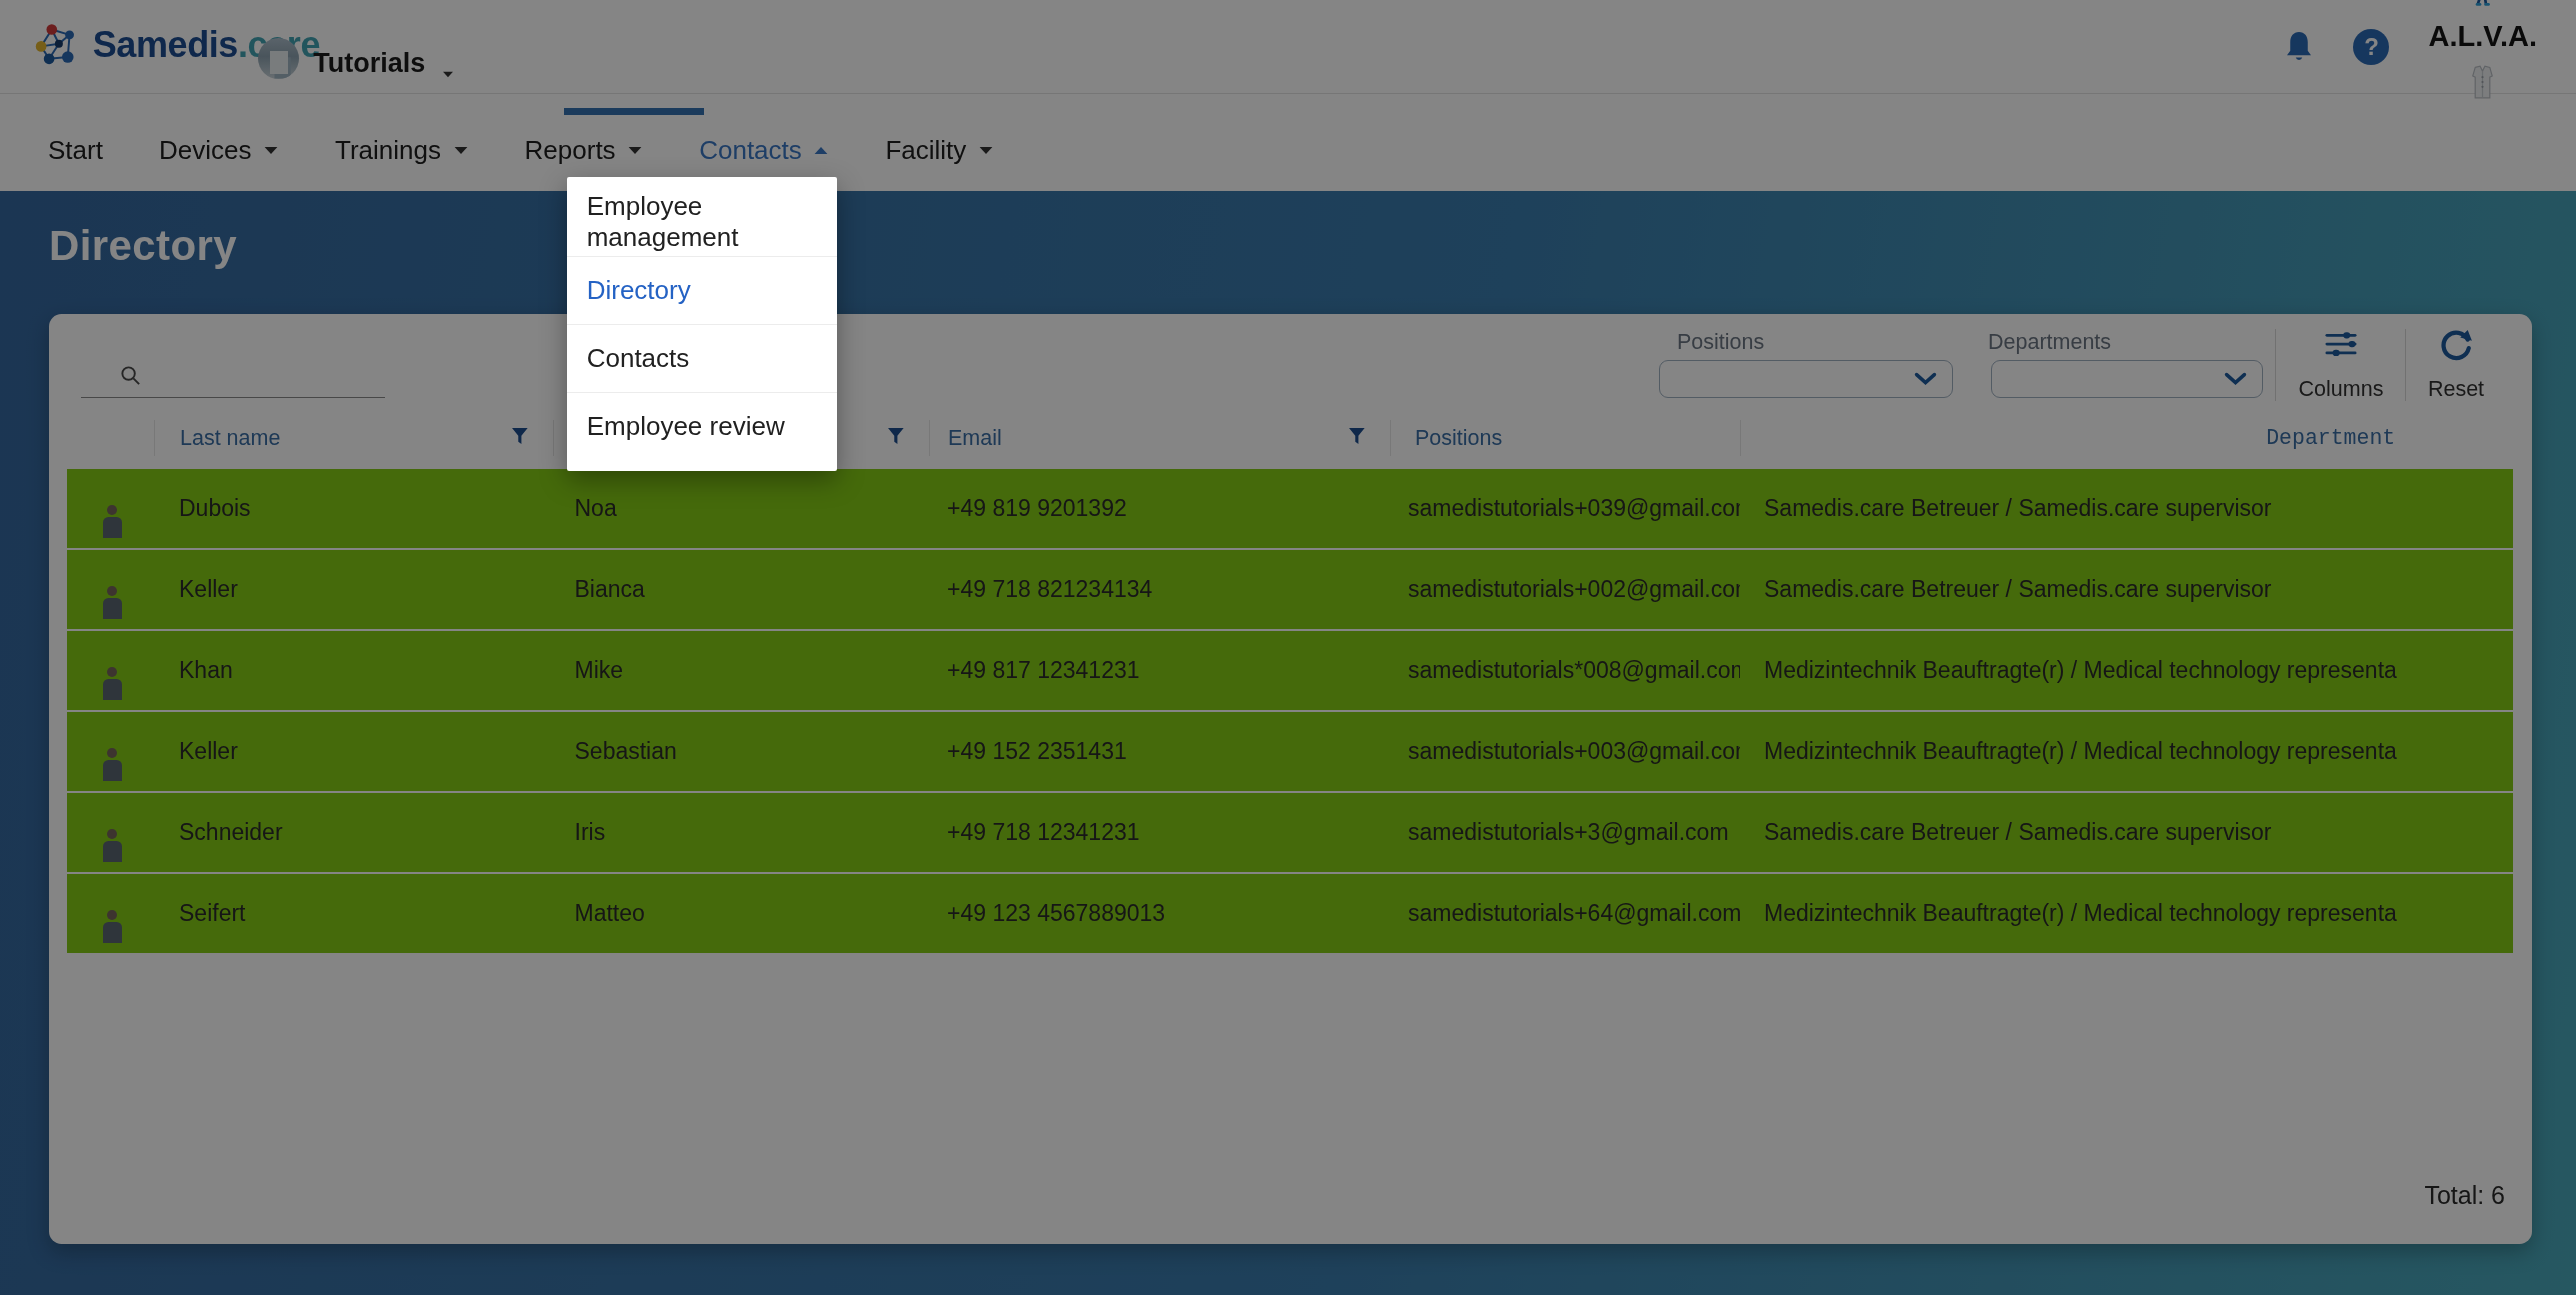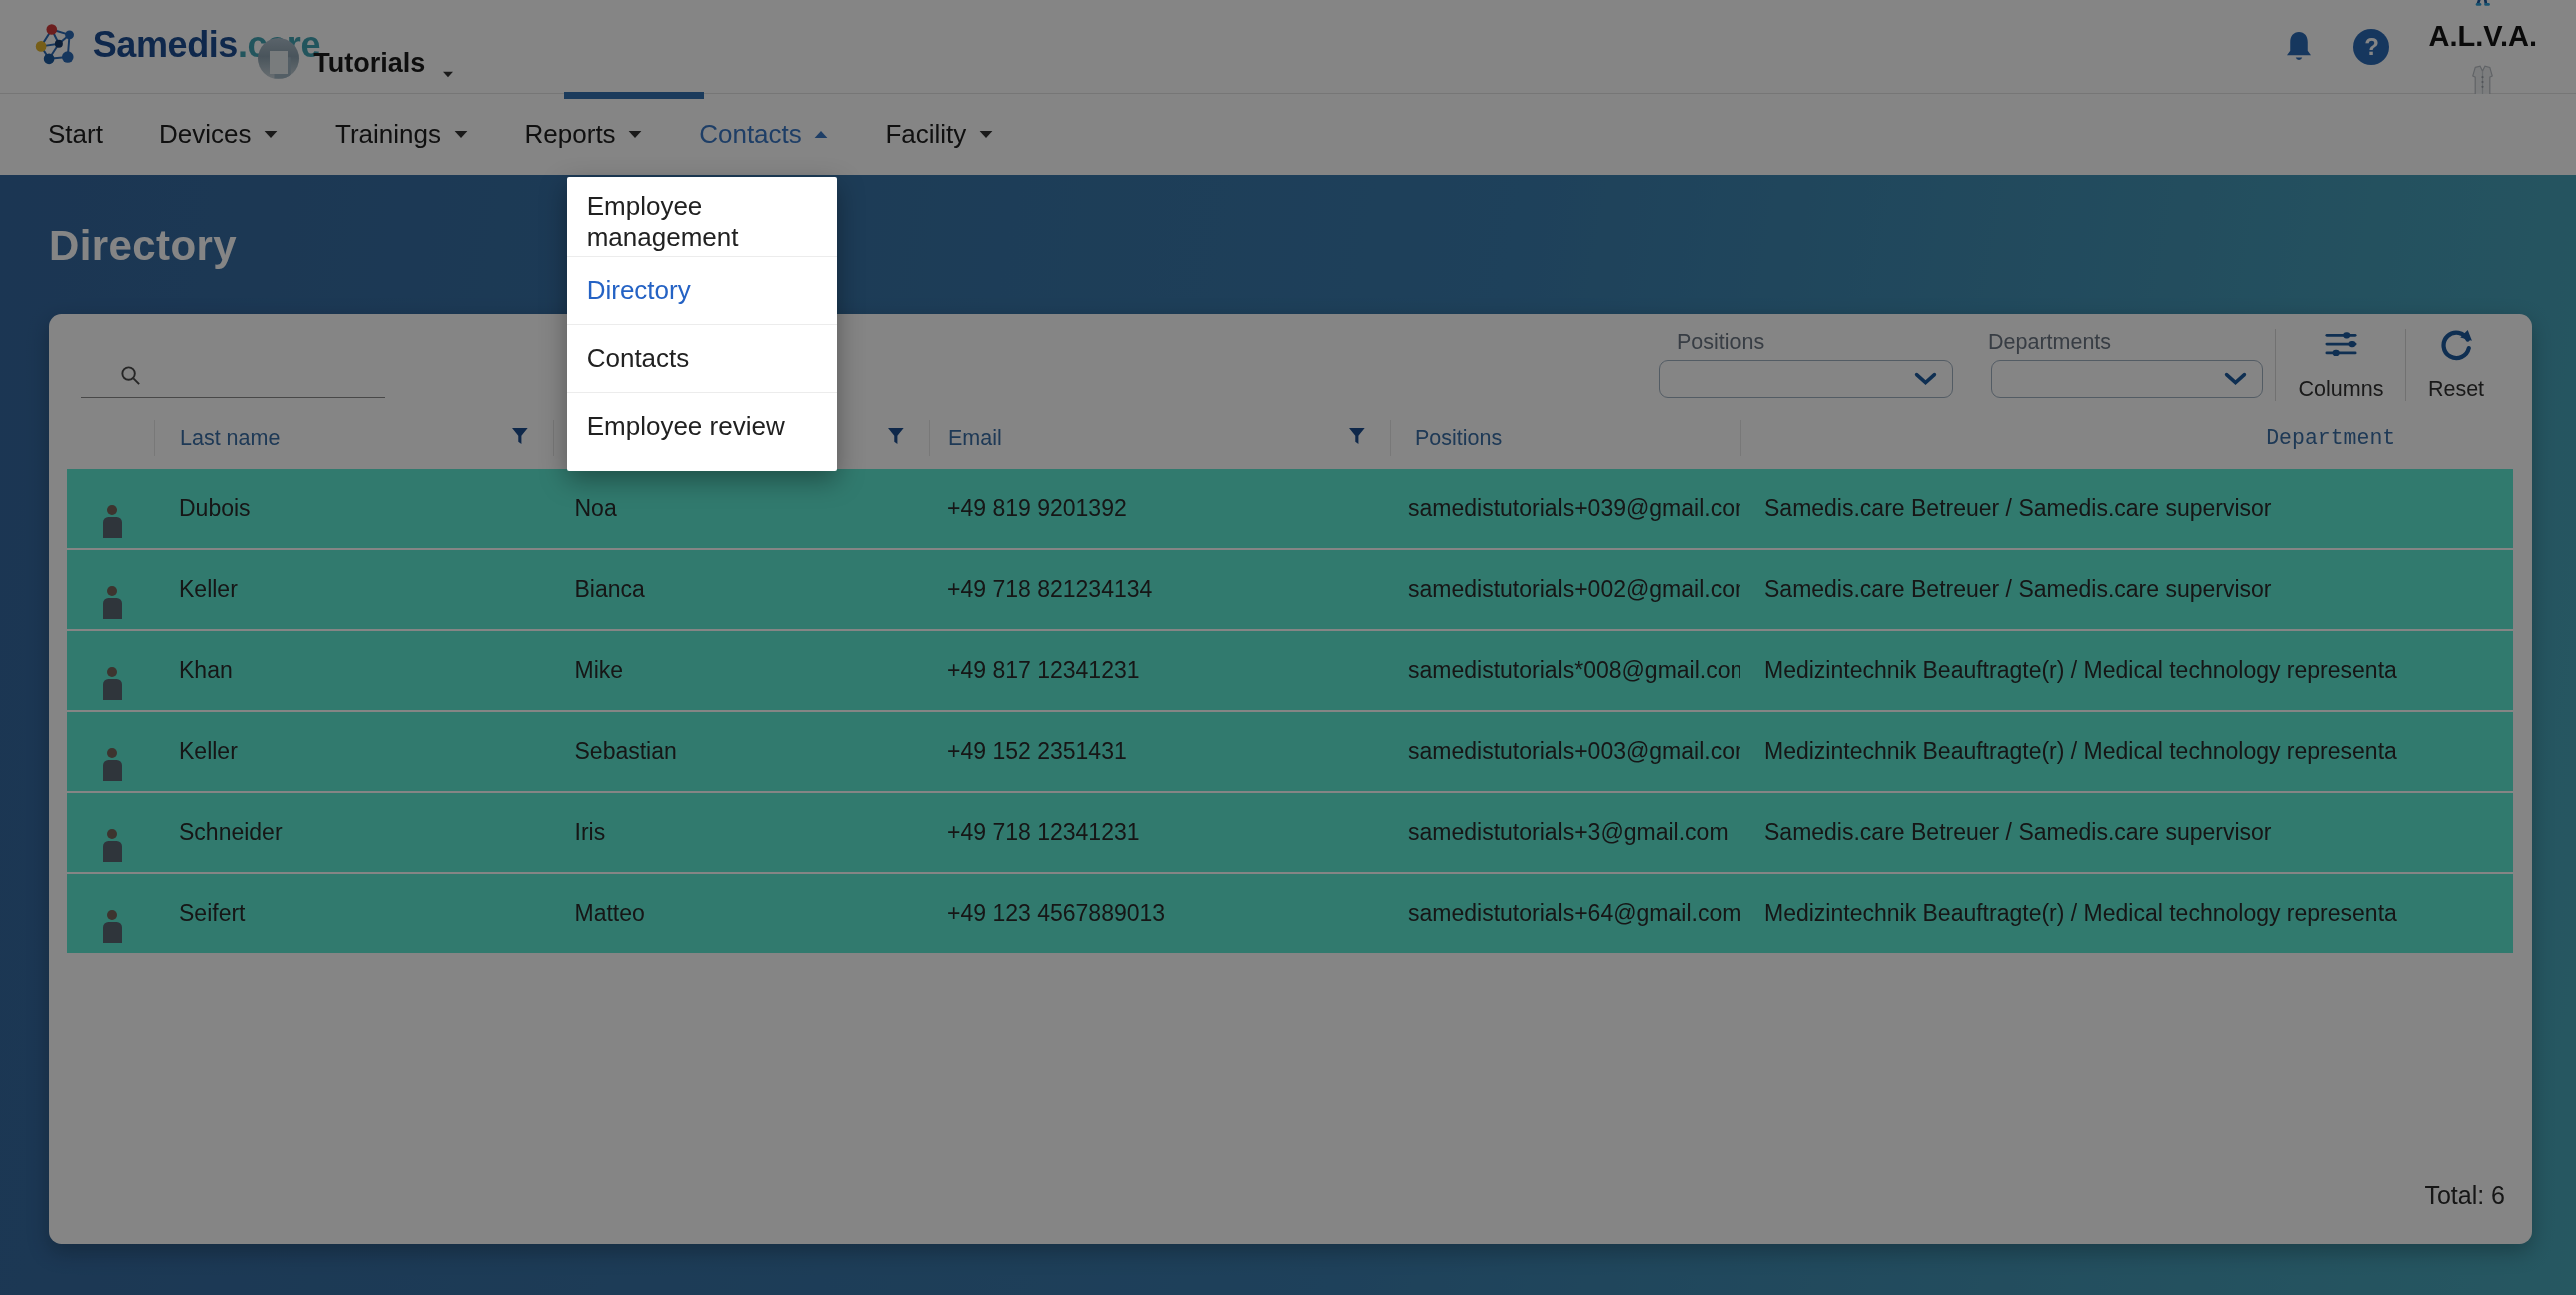--- a/index.html
+++ b/index.html
@@ -23,21 +23,21 @@
   .caret { width:0; height:0; border-left:8px solid transparent; border-right:8px solid transparent; border-top:9.8px solid #333; display:inline-block; }
   .caret.up { border-top:none; border-bottom:9.8px solid #3a77c4; }
   .topbar-right { position:absolute; right:39px; top:0; height:94px; display:flex; align-items:center; gap:39px; }
   .icon-btn { background:none; border:none; cursor:pointer; display:flex; align-items:center; }
   .help-circle { width:36px; height:36px; border-radius:50%; background:#2b6ab5; color:#fff;
     font-size:24px; font-weight:bold; display:flex; align-items:center; justify-content:center; }
   .user-chip { display:flex; align-items:center; gap:12.5px; cursor:pointer;flex-direction:column; }
   .user-name { font-size:29px; font-weight:bold; color:#141414; }
 
   
-  .navbar { position:absolute; left:0; top:94px; width:100%; height:81px; background:#fff; z-index:2; }
+  .navbar { position:absolute; left:0; top:110px; width:100%; height:81px; background:#fff; z-index:2; }
   .nav-indicator { position:absolute; left:564px; top:-1.8px; width:140px; height:6.3px; background:#3572b0; }
   .nav-items { display:flex; align-items:center; height:100%; padding-left:48px; gap:0; }
   .nav-item { display:flex; align-items:center; gap:11.6px; font-size:26px; color:#202020;
     margin-right:56px; cursor:pointer; background:none; border:none; font-family:inherit; }
   .nav-item .caret { transform:scale(0.8); }
   .nav-item.active { color:#3a77c4; }
 
   
   .page-bg { position:absolute; left:0; top:175px; width:100%; height:1120px;
     background:linear-gradient(100deg, #35689f 0%, #3b7dae 55%, #4aa9bb 100%); }
@@ -65,21 +65,21 @@
   
   .table { position:absolute; left:18px; top:93px; width:2446px; }
   .thead, .trow { display:grid; grid-template-columns:87px 399px 376px 461px 350px 657px 116px; }
   .thead { height:62px; align-items:center; }
   .th { display:flex; align-items:center; height:36px; font-size:21.5px; font-weight:500; color:#3a6ea5; }
   .th + .th { border-left:1.8px solid #e6e6e6; }
   .th .funnel { margin-left:auto; margin-right:23px; }
   .th-last { padding-left:25px; } .th-first { padding-left:21.5px; }
   .th-mobile { padding-left:18px; } .th-email { padding-left:18px; }
   .th-pos { padding-left:24px; } .th-dept { justify-content:flex-end; padding-right:1.8px;font-family:Liberation Mono, monospace; }
-  .trow { height:81px; align-items:center; background:#5eead4; border-bottom:2.7px solid #fff; cursor:pointer; }
+  .trow { height:81px; align-items:center; background:#84cc16; border-bottom:2.7px solid #fff; cursor:pointer; }
   .td { font-size:23px; color:#2b2b2b; overflow:hidden; white-space:nowrap; }
   .td-last { padding-left:25px; } .td-first { padding-left:21.5px; }
   .td-mobile { padding-left:18px; } .td-email { padding-left:18px; }
   .td-pos { padding-left:24px; } .td-dept { text-align:right; }
   .avatar { width:24px; height:38px; margin-left:33px; border-radius:2.7px;
     background:linear-gradient(180deg,#cfc8bd 0%,#bdb4a6 100%); position:relative; overflow:hidden; }
   .avatar::before { content:""; position:absolute; left:7.2px; top:4.5px; width:9.8px; height:9.8px; border-radius:50%; background:#75655a; }
   .avatar::after  { content:""; position:absolute; left:2.7px; top:16px; width:19px; height:21.5px; border-radius:5.4px 5.4px 0 0; background:#5a6672; }
   .total { position:absolute; right:27px; bottom:34px; font-size:25px; color:#2b2b2b; }
 

